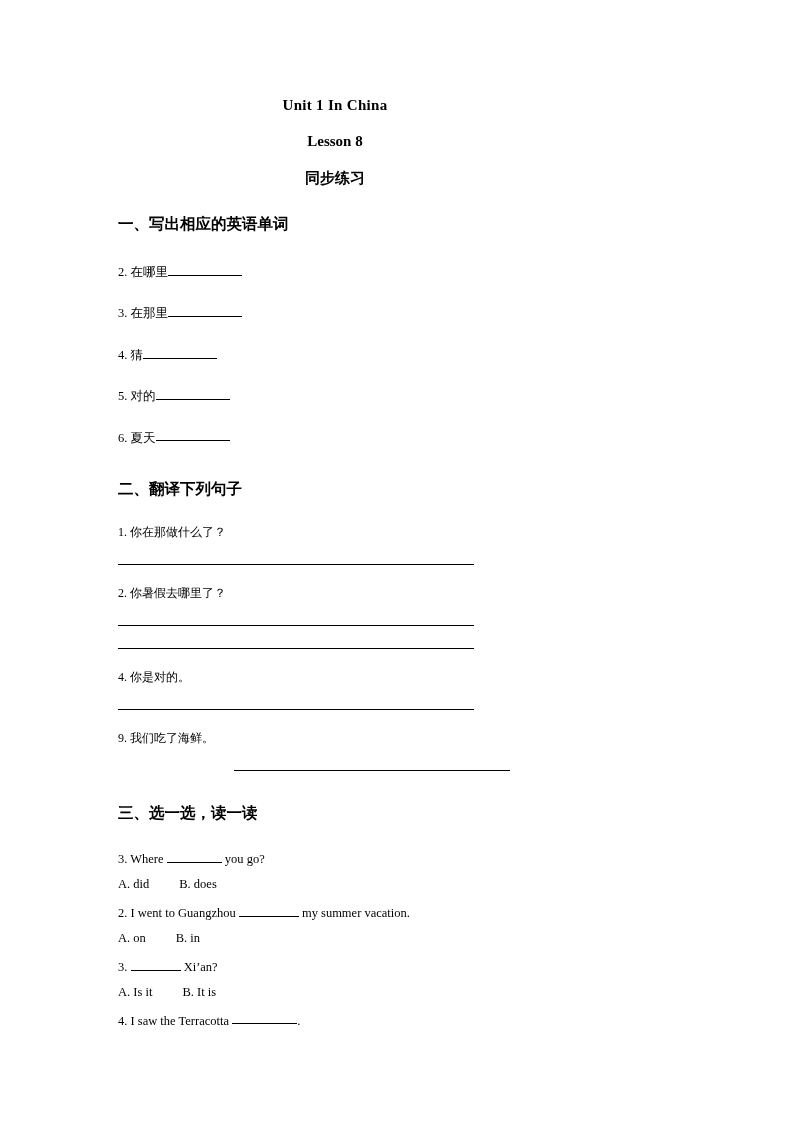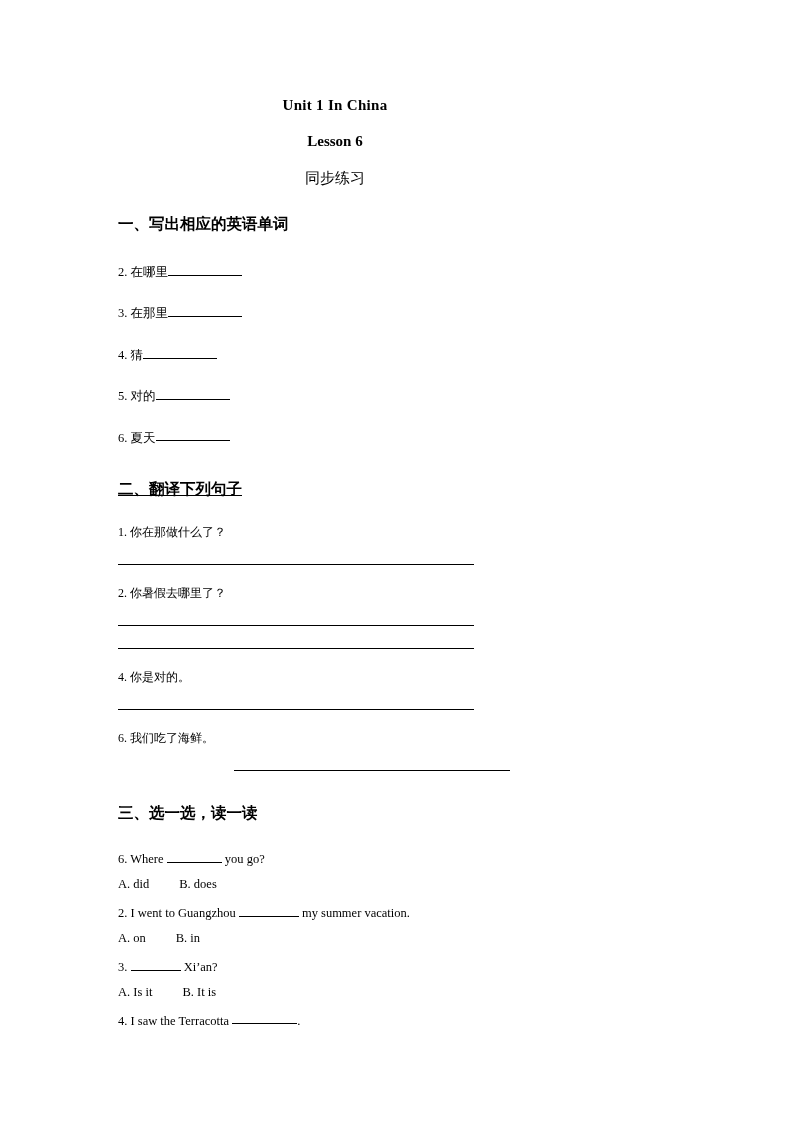--- a/index.html
+++ b/index.html
@@ -29,31 +29,31 @@
     font-size: 15px;
     line-height: 1.0;
     margin: 0;
   }
   .title-1 { margin-top: 10px; letter-spacing: 0.3px; }
   .title-2 { margin-top: 21px; }
   .title-3 {
     margin-top: 22px;
     font-family: "DejaVu Sans", sans-serif;
     font-size: 15px;
-    font-weight: normal;
+    font-weight: bold;
   }
 
   .section-heading {
     font-family: "DejaVu Sans", sans-serif;
     font-size: 15.5px;
     font-weight: bold;
     margin: 0;
   }
   .sec-1 { margin-top: 28px; }
-  .sec-2 { margin-top: 35px; text-decoration: underline; }
+  .sec-2 { margin-top: 35px; }
   .sec-3 { margin-top: 32px; }
 
   .q-item {
     font-size: 12.5px;
     line-height: 1.0;
     margin: 0;
   }
   .list-1 .q-item { margin-top: 26px; }
   .list-1 .q-item:first-child { margin-top: 28px; }
 
@@ -105,21 +105,21 @@
   .ul-60 { width: 60px; }
   .ul-50 { width: 50px; }
   .ul-65 { width: 65px; }
 </style>
 </head>
 <body>
 
 <div class="page">
 
   <div class="title-line title-1">Unit 1 In China</div>
-  <div class="title-line title-2">Lesson  6</div>
+  <div class="title-line title-2">Lesson  8</div>
   <div class="title-line title-3">同步练习</div>
 
   <div class="section-heading sec-1">一、写出相应的英语单词</div>
 
   <div class="list-1">
     <div class="q-item"><span>2. 在哪里</span><span class="blank-short"></span></div>
     <div class="q-item"><span>3. 在那里</span><span class="blank-short"></span></div>
     <div class="q-item"><span>4. 猜</span><span class="blank-short"></span></div>
     <div class="q-item"><span>5. 对的</span><span class="blank-short"></span></div>
     <div class="q-item"><span>6. 夏天</span><span class="blank-short"></span></div>
@@ -137,30 +137,30 @@
       <hr class="answer-rule">
     </div>
     <div class="trans-block">
       <hr class="answer-rule">
     </div>
     <div class="trans-block">
       <div class="trans-q">4. 你是对的。</div>
       <hr class="answer-rule">
     </div>
     <div class="trans-block">
-      <div class="trans-q">6. 我们吃了海鲜。</div>
+      <div class="trans-q">9. 我们吃了海鲜。</div>
       <hr class="answer-rule indented">
     </div>
   </div>
 
   <div class="section-heading sec-3">三、选一选，读一读</div>
 
   <div class="list-3">
 
-    <div class="mc-q"><span>6. Where </span><span class="ul-mid ul-55"></span><span> you go?</span></div>
+    <div class="mc-q"><span>3. Where </span><span class="ul-mid ul-55"></span><span> you go?</span></div>
     <div class="mc-opts"><span>A. did</span><span class="opt-gap"></span><span>B. does</span></div>
 
     <div class="mc-q"><span>2. I went to Guangzhou </span><span class="ul-mid ul-60"></span><span> my summer vacation.</span></div>
     <div class="mc-opts"><span>A. on</span><span class="opt-gap"></span><span>B. in</span></div>
 
     <div class="mc-q"><span>3. </span><span class="ul-mid ul-50"></span><span> Xi’an?</span></div>
     <div class="mc-opts"><span>A. Is it</span><span class="opt-gap"></span><span>B. It is</span></div>
 
     <div class="mc-q"><span>4. I saw the Terracotta </span><span class="ul-mid ul-65"></span><span>.</span></div>
 

